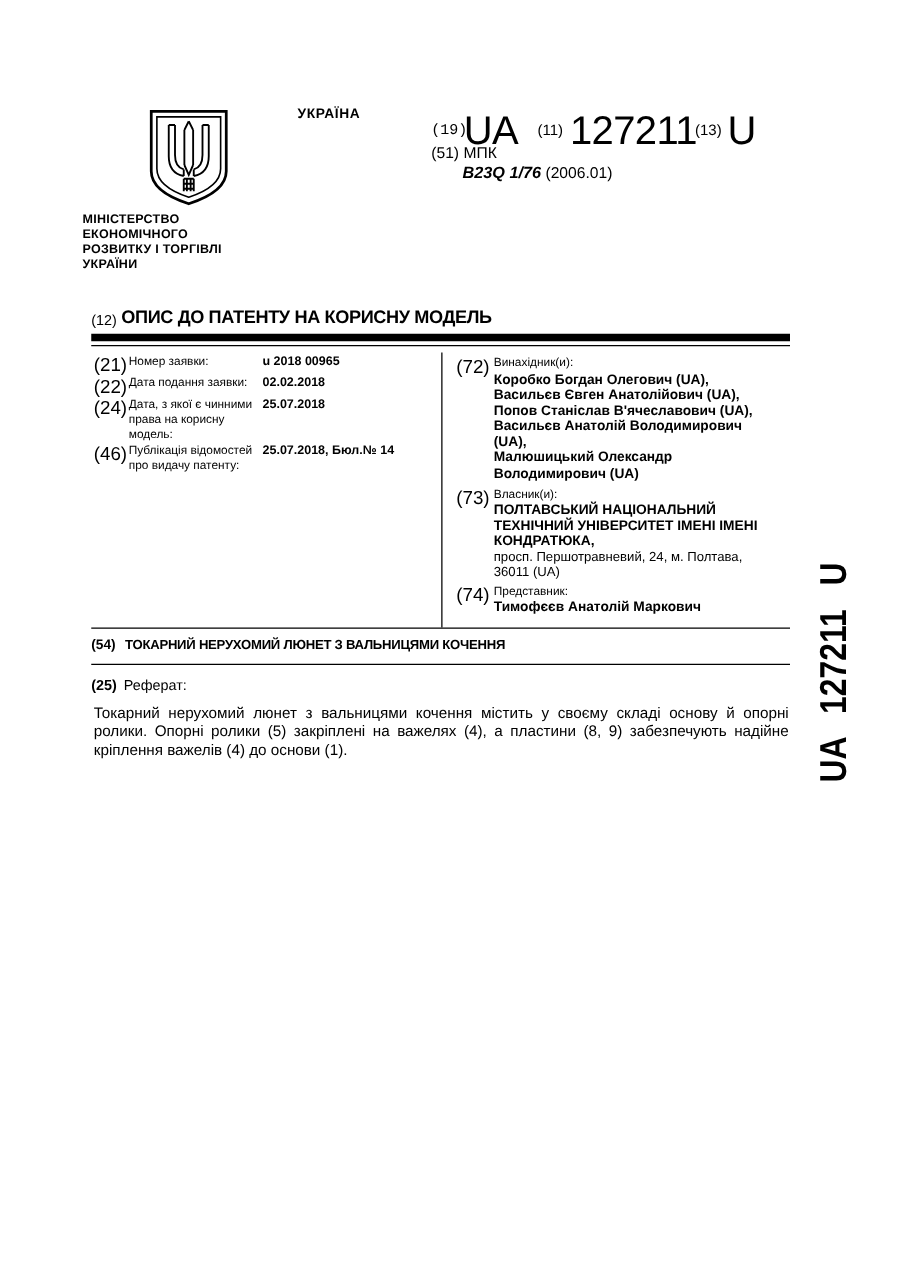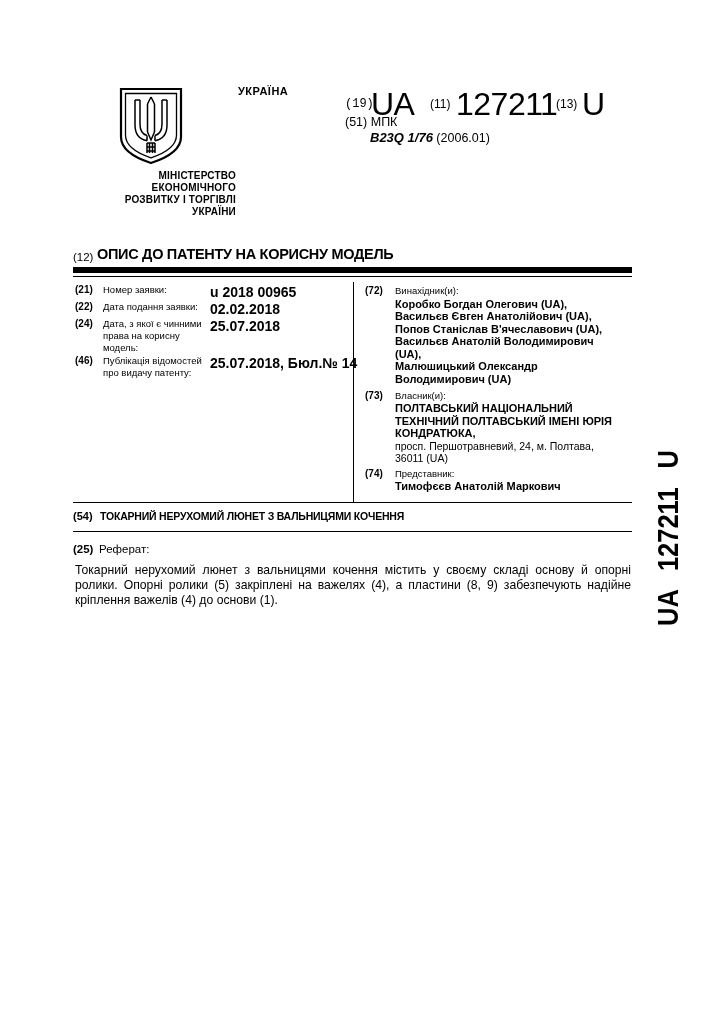--- a/index.html
+++ b/index.html
@@ -6,21 +6,21 @@
   body{
     width:724px;height:1024px;position:relative;overflow:hidden;
     font-family:"Liberation Sans","DejaVu Sans",sans-serif;
     color:#000;-webkit-font-smoothing:antialiased;
   }
   .abs{position:absolute;}
   .pre{white-space:pre-line;}
 
   
   .emblem{left:119px;top:87px;width:64px;height:78px;}
-  .ministry{left:66px;top:170px;width:170px;text-align:right;
+  .ministry{left:66px;top:170px;width:170px;text-align:left;
             font-size:10px;line-height:12px;font-weight:bold;letter-spacing:.2px;}
   .country{left:238px;top:85px;font-size:11px;font-weight:bold;letter-spacing:.5px;}
 
   .smallcode{font-size:12px;}
   .bigcode{font-size:32px;font-weight:normal;letter-spacing:-.5px;}
   .c19l{left:345px;top:97px;font-family:Liberation Mono, monospace;}  .c19v{left:371px;top:86px;}
   .c11l{left:430px;top:97px;}  .c11v{left:456px;top:86px;}
   .c13l{left:556px;top:97px;}  .c13v{left:582px;top:86px;}
   .c51 {left:345px;top:115px;font-size:12.5px;}
   .ipc {left:370px;top:130px;font-size:12.5px;}
@@ -28,23 +28,23 @@
 
   
   .t12num{left:73px;top:251px;font-size:11.5px;}
   .t12txt{left:97px;top:246px;font-size:14.5px;font-weight:bold;letter-spacing:-.3px;white-space:nowrap;}
   .rule{background:#000;}
   .bar-thick{left:73px;top:267px;width:559px;height:5.5px;}
   .bar-thin {left:73px;top:275.5px;width:559px;height:1.5px;}
   .vdiv{left:353px;top:282px;width:1.2px;height:220px;}
 
   
-  .fnum{font-size:10px;font-weight:bold;}
+  .fnum{font-size:15px;font-weight:normal;}
   .flab{font-size:9.5px;line-height:12px;}
-  .fval{font-size:14px;font-weight:bold;}
+  .fval{font-size:10px;font-weight:bold;}
   .lnum{left:75px;width:26px;}
   .llab{left:103px;width:108px;}
   .lval{left:210px;width:150px;white-space:nowrap;}
   .r21{top:284px;} .r22{top:301px;} .r24{top:317.5px;} .r46{top:354.5px;}
 
   .rnum{left:365px;width:26px;}
   .rtxt{left:395px;width:240px;}
   .names{font-size:11px;line-height:12.6px;font-weight:bold;}
   .addr{font-size:10.5px;line-height:12px;}
 
@@ -123,21 +123,21 @@
 Васильєв Євген Анатолійович (UA),
 Попов Станіслав В'ячеславович (UA),
 Васильєв Анатолій Володимирович
 (UA),
 Малюшицький Олександр
 Володимирович (UA)</div>
 
 <span class="abs fnum rnum" style="top:390px">(73)</span>
 <div class="abs flab rtxt" style="top:390px">Власник(и):</div>
 <div class="abs names rtxt pre" style="top:402px">ПОЛТАВСЬКИЙ НАЦІОНАЛЬНИЙ
-ТЕХНІЧНИЙ ПОЛТАВСЬКИЙ ІМЕНІ ЮРІЯ
+ТЕХНІЧНИЙ УНІВЕРСИТЕТ ІМЕНІ ІМЕНІ
 КОНДРАТЮКА,</div>
 <div class="abs addr rtxt pre" style="top:439.5px">просп. Першотравневий, 24, м. Полтава,
 36011 (UA)</div>
 
 <span class="abs fnum rnum" style="top:468px">(74)</span>
 <div class="abs flab rtxt" style="top:468px">Представник:</div>
 <div class="abs names rtxt" style="top:480px">Тимофєєв Анатолій Маркович</div>
 
 <div class="abs rule l54a"></div>
 <span class="abs t54num">(54)</span>

